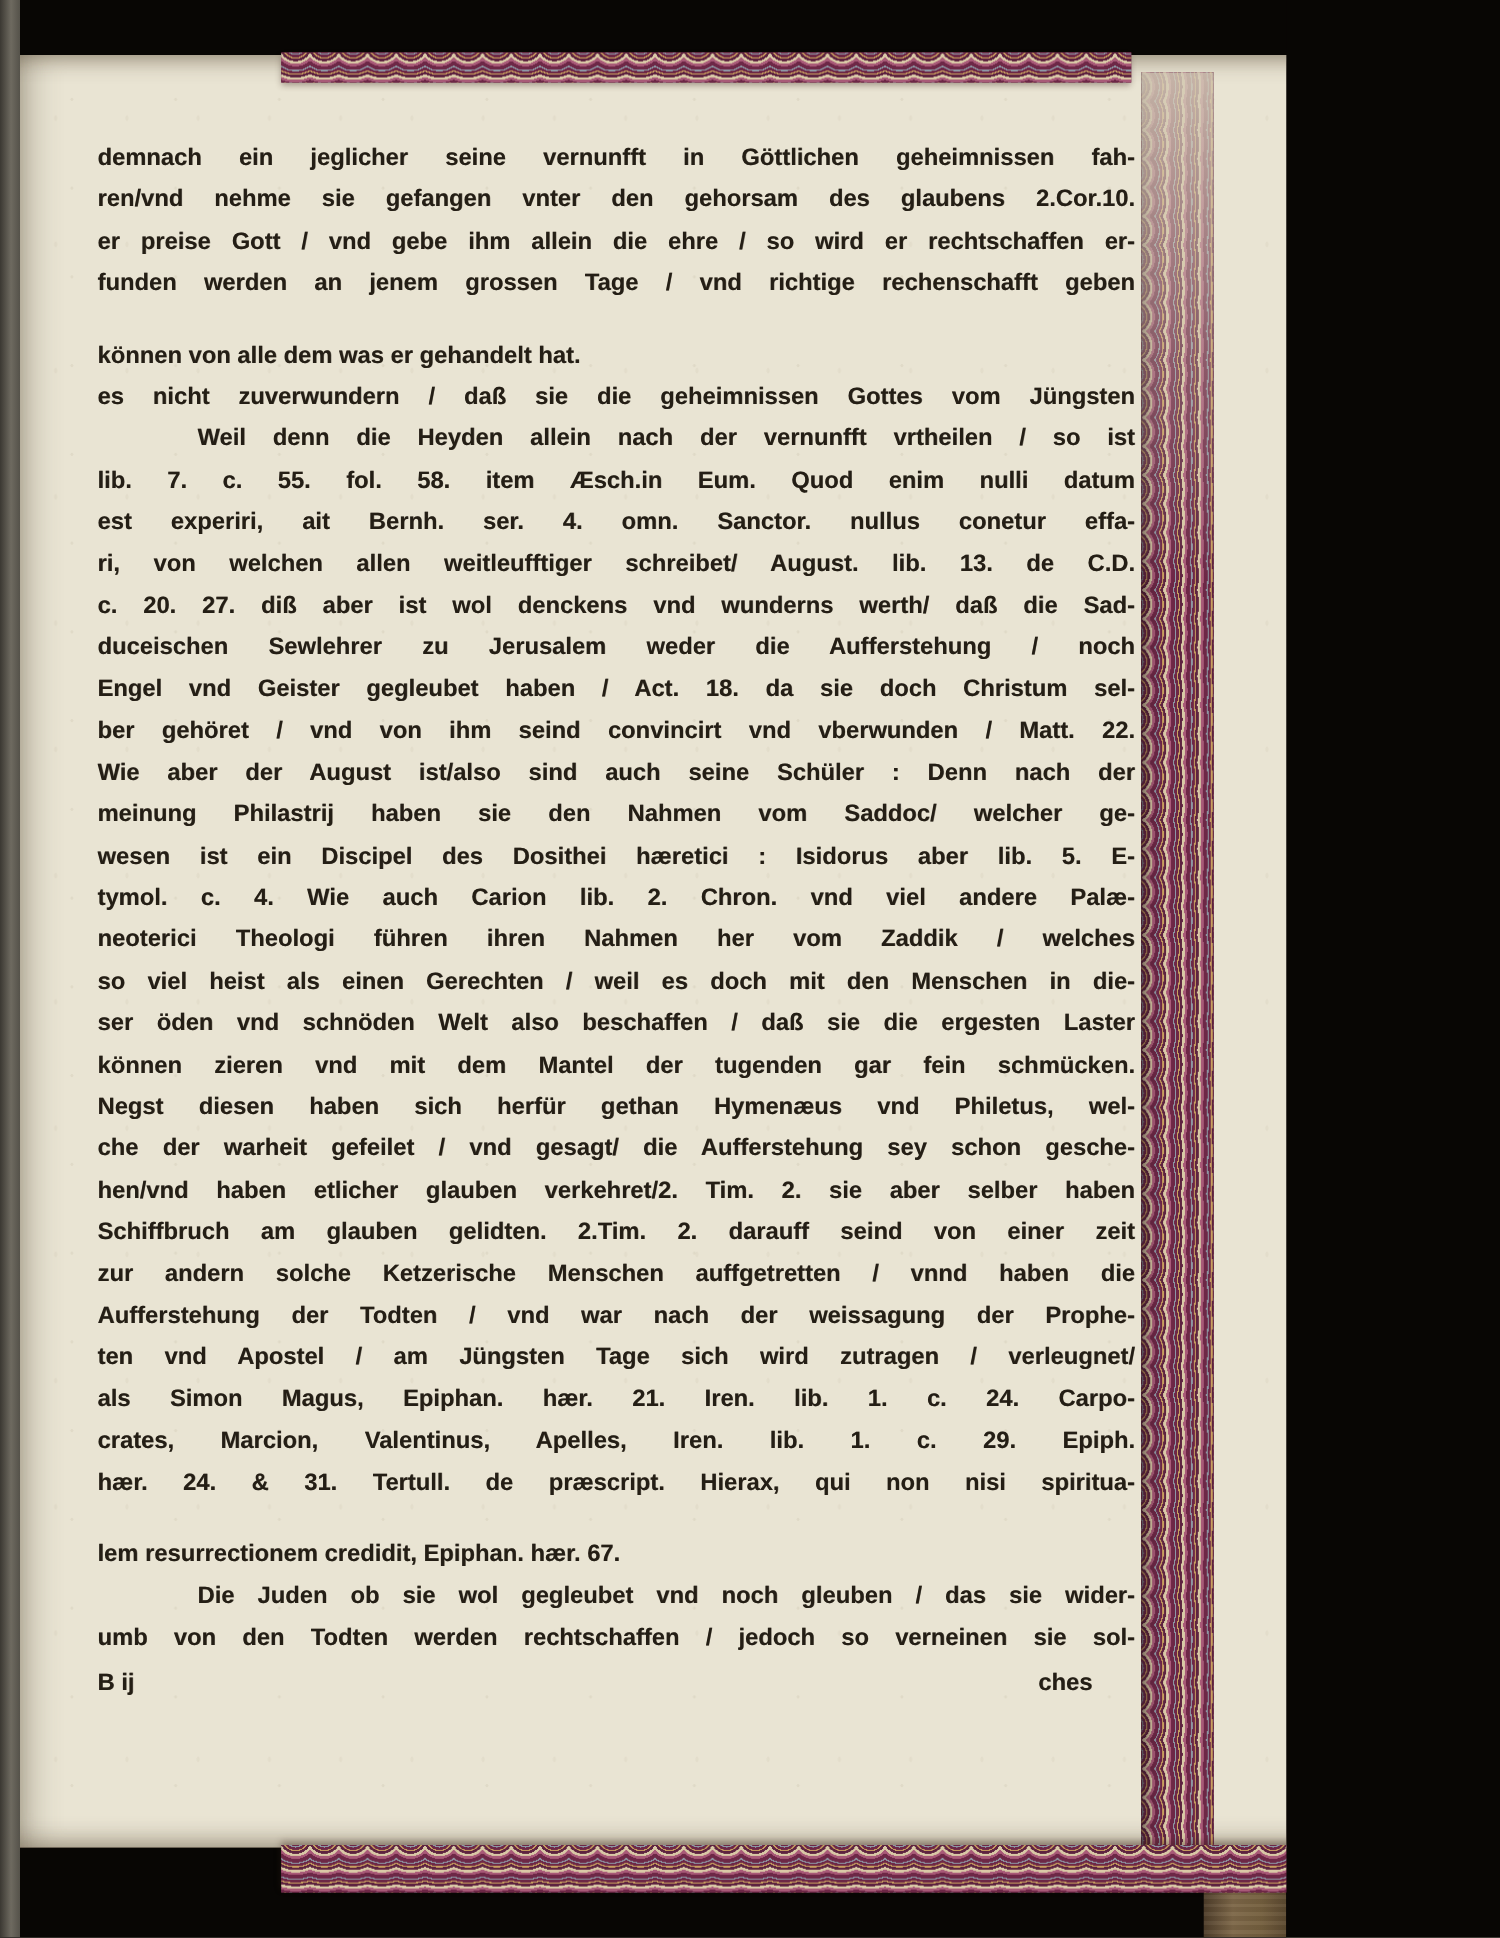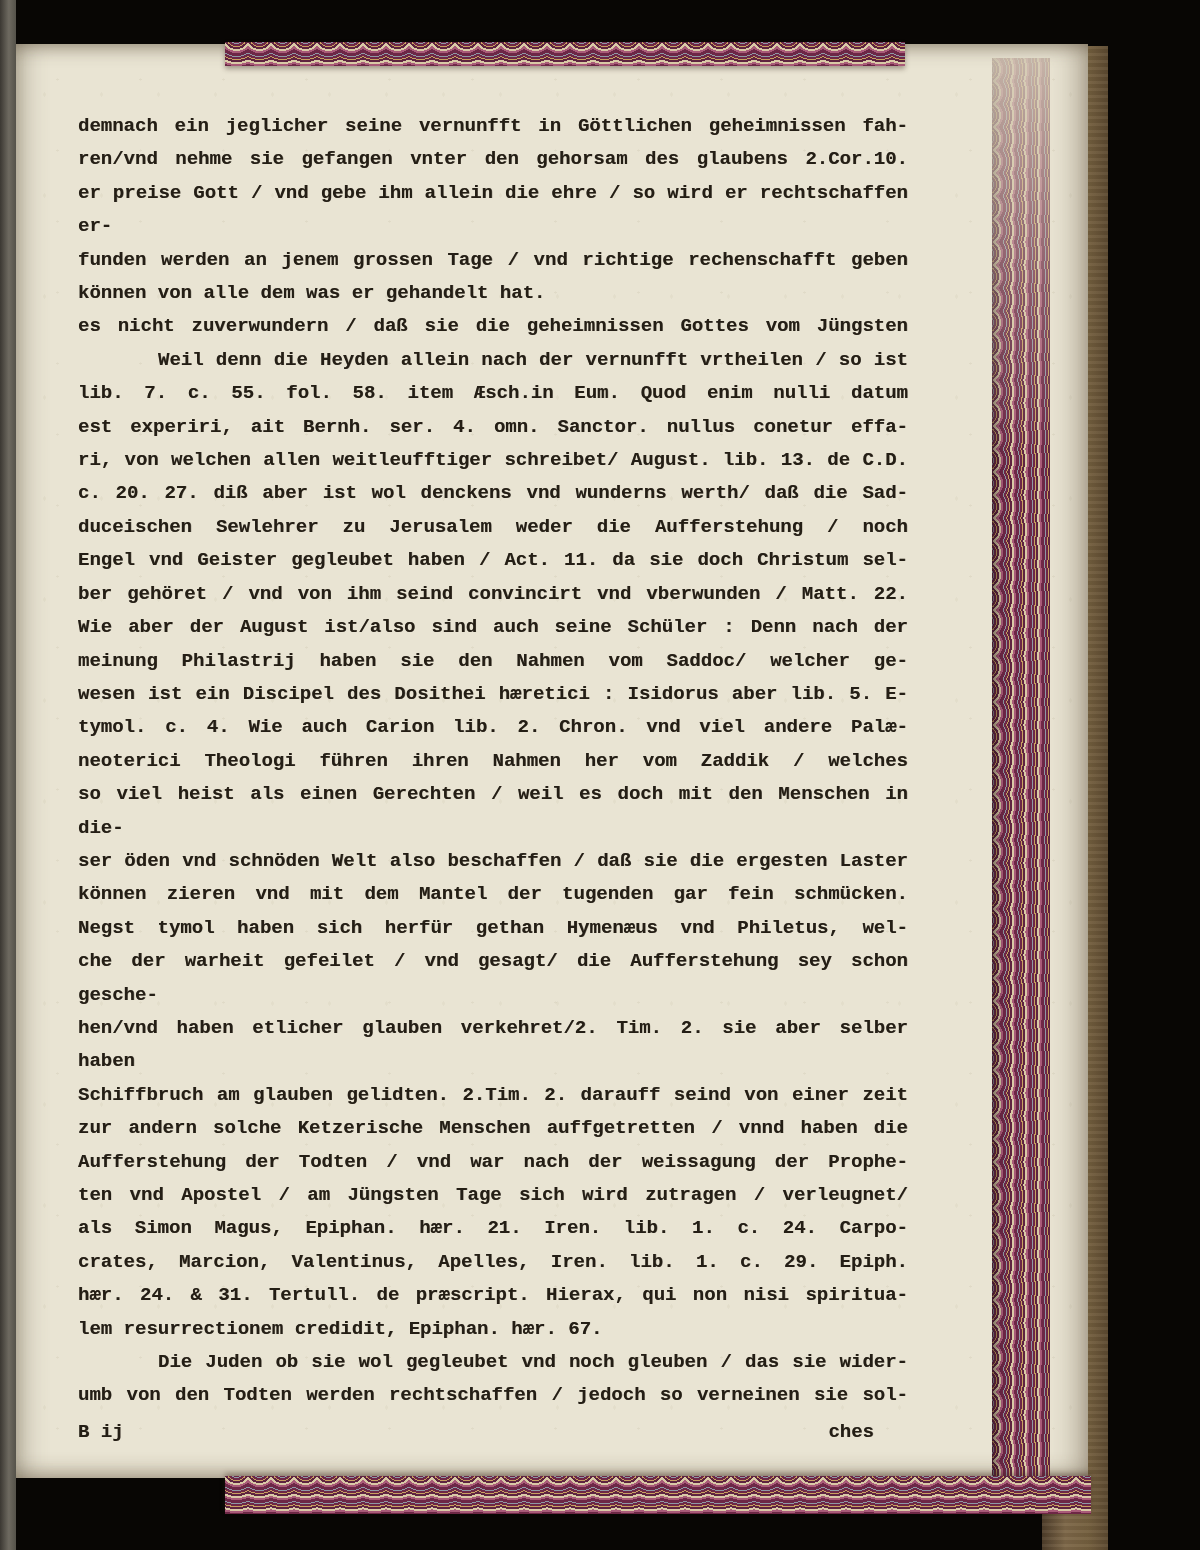--- a/index.html
+++ b/index.html
@@ -1,18 +1,18 @@
 <!DOCTYPE html>
 <html><head>
 <meta charset="utf-8">
 <style>
   html,body{margin:0;padding:0;background:#080604;}
   .canvas{
-    position:relative;width:1108px;height:1550px;overflow:hidden;
-    background:#080604;font-family:Liberation Mono, monospace;
+    position:relative;width:1029px;height:1550px;overflow:hidden;
+    background:#080604;font-family:Liberation Sans, sans-serif;
   }
   .left-edge{
     position:absolute;left:0;top:0;width:16px;height:1550px;
     background:linear-gradient(to right,#3b3832,#6e6a60 55%,#55524a);
   }
   .leather{
     position:absolute;right:0;top:46px;width:66px;height:1504px;
     background:linear-gradient(to right,#4f3e2b,#7e6849 35%,#75603f 70%,#5d4a31);
   }
   .leather::after{
@@ -54,21 +54,21 @@
   }
   .marble-h.top{left:225px;top:42px;width:680px;height:24px;box-shadow:0 3px 5px rgba(60,40,30,.4);}
   .marble-h.bottom{left:225px;top:1476px;width:866px;height:38px;box-shadow:0 -3px 5px rgba(60,40,30,.35);}
   .text-block{
     position:absolute;left:62px;top:66px;width:830px;
     font-size:19px;line-height:33.4px;font-weight:700;color:#241e15;
     text-shadow:0.3px 0 0 rgba(36,30,21,.55);
   }
   .text-line{text-align:justify;text-align-last:justify;}
   .text-line.indent{text-indent:80px;}
-  .text-line.end{text-align-last:left;}
+  .text-line.end{text-align-last:left;margin-top:24px;}
   .sig-row{position:relative;margin-top:3px;height:34px;text-align:left;}
   .sig-row .catch{position:absolute;right:34px;}
 </style>
 </head>
 <body>
 
 <div class="canvas">
   <div class="left-edge"></div>
   <div class="leather"></div>
   <div class="page">
@@ -78,31 +78,31 @@
         <div class="text-line">er preise Gott / vnd gebe ihm allein die ehre / so wird er rechtschaffen er-</div>
         <div class="text-line">funden werden an jenem grossen Tage / vnd richtige rechenschafft geben</div>
         <div class="text-line end">können von alle dem was er gehandelt hat.</div>
         <div class="text-line">es nicht zuverwundern / daß sie die geheimnissen Gottes vom Jüngsten</div>
         <div class="text-line indent">Weil denn die Heyden allein nach der vernunfft vrtheilen / so ist</div>
         <div class="text-line">lib. 7. c. 55. fol. 58. item Æsch.in Eum.  Quod enim nulli datum</div>
         <div class="text-line">est experiri, ait Bernh. ser. 4. omn. Sanctor. nullus conetur effa-</div>
         <div class="text-line">ri, von welchen allen weitleufftiger schreibet/ August. lib. 13. de C.D.</div>
         <div class="text-line">c. 20. 27. diß aber ist wol denckens vnd wunderns werth/ daß die Sad-</div>
         <div class="text-line">duceischen Sewlehrer zu Jerusalem weder die Aufferstehung / noch</div>
-        <div class="text-line">Engel vnd Geister gegleubet haben / Act. 11. da sie doch Christum sel-</div>
+        <div class="text-line">Engel vnd Geister gegleubet haben / Act. 18. da sie doch Christum sel-</div>
         <div class="text-line">ber gehöret / vnd von ihm seind convincirt vnd vberwunden / Matt. 22.</div>
         <div class="text-line">Wie aber der August ist/also sind auch seine Schüler : Denn nach der</div>
         <div class="text-line">meinung Philastrij haben sie den Nahmen vom Saddoc/ welcher ge-</div>
         <div class="text-line">wesen ist ein Discipel des Dosithei hæretici :  Isidorus aber lib. 5. E-</div>
         <div class="text-line">tymol. c. 4. Wie auch Carion lib. 2. Chron. vnd viel andere Palæ-</div>
         <div class="text-line">neoterici Theologi führen ihren Nahmen her vom Zaddik / welches</div>
         <div class="text-line">so viel heist als einen Gerechten / weil es doch mit den Menschen in die-</div>
         <div class="text-line">ser öden vnd schnöden Welt also beschaffen / daß sie die ergesten Laster</div>
         <div class="text-line">können zieren vnd mit dem Mantel der tugenden gar fein schmücken.</div>
-        <div class="text-line">Negst tymol haben sich herfür gethan Hymenæus vnd Philetus, wel-</div>
+        <div class="text-line">Negst diesen haben sich herfür gethan Hymenæus vnd Philetus, wel-</div>
         <div class="text-line">che der warheit gefeilet / vnd gesagt/ die Aufferstehung sey schon gesche-</div>
         <div class="text-line">hen/vnd haben etlicher glauben verkehret/2. Tim. 2. sie aber selber haben</div>
         <div class="text-line">Schiffbruch am glauben gelidten. 2.Tim. 2. darauff seind von einer zeit</div>
         <div class="text-line">zur andern solche Ketzerische Menschen auffgetretten / vnnd haben die</div>
         <div class="text-line">Aufferstehung der Todten / vnd war nach der weissagung der Prophe-</div>
         <div class="text-line">ten vnd Apostel / am Jüngsten Tage sich wird zutragen / verleugnet/</div>
         <div class="text-line">als Simon Magus, Epiphan. hær. 21. Iren. lib. 1. c. 24. Carpo-</div>
         <div class="text-line">crates, Marcion, Valentinus, Apelles, Iren. lib. 1. c. 29. Epiph.</div>
         <div class="text-line">hær. 24. &amp; 31. Tertull. de præscript. Hierax, qui non nisi spiritua-</div>
         <div class="text-line end">lem resurrectionem credidit, Epiphan. hær. 67.</div>

